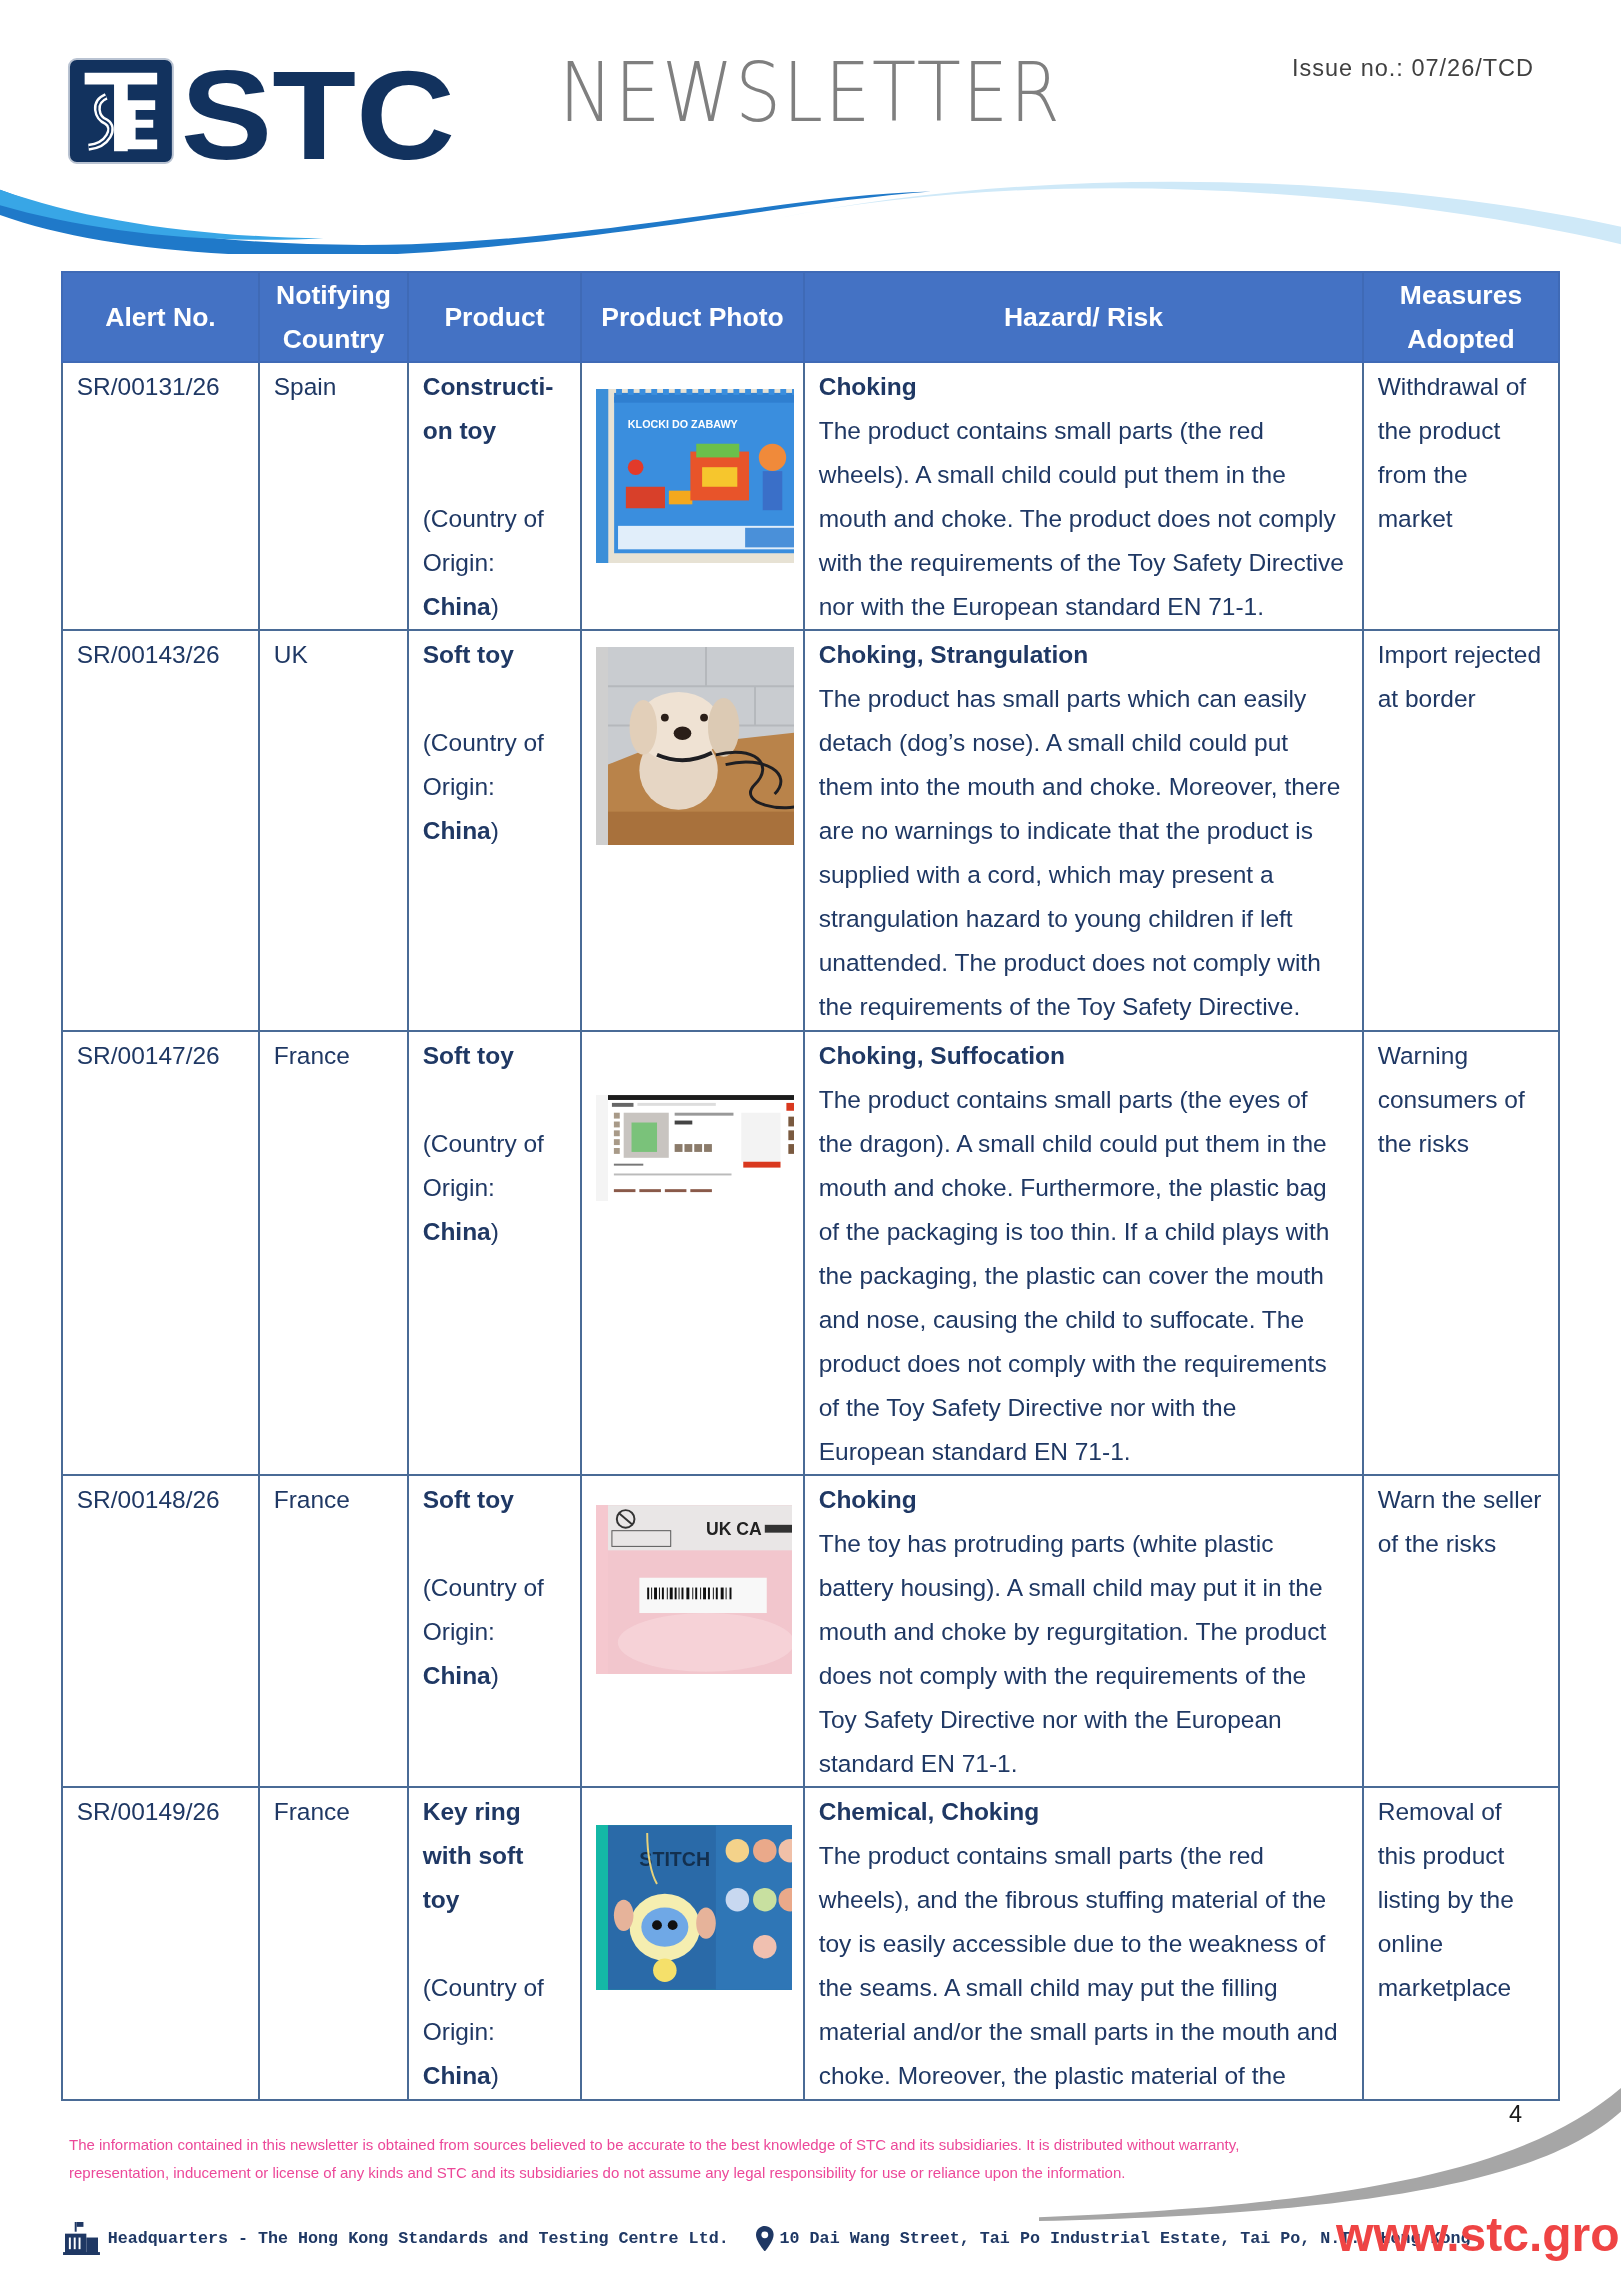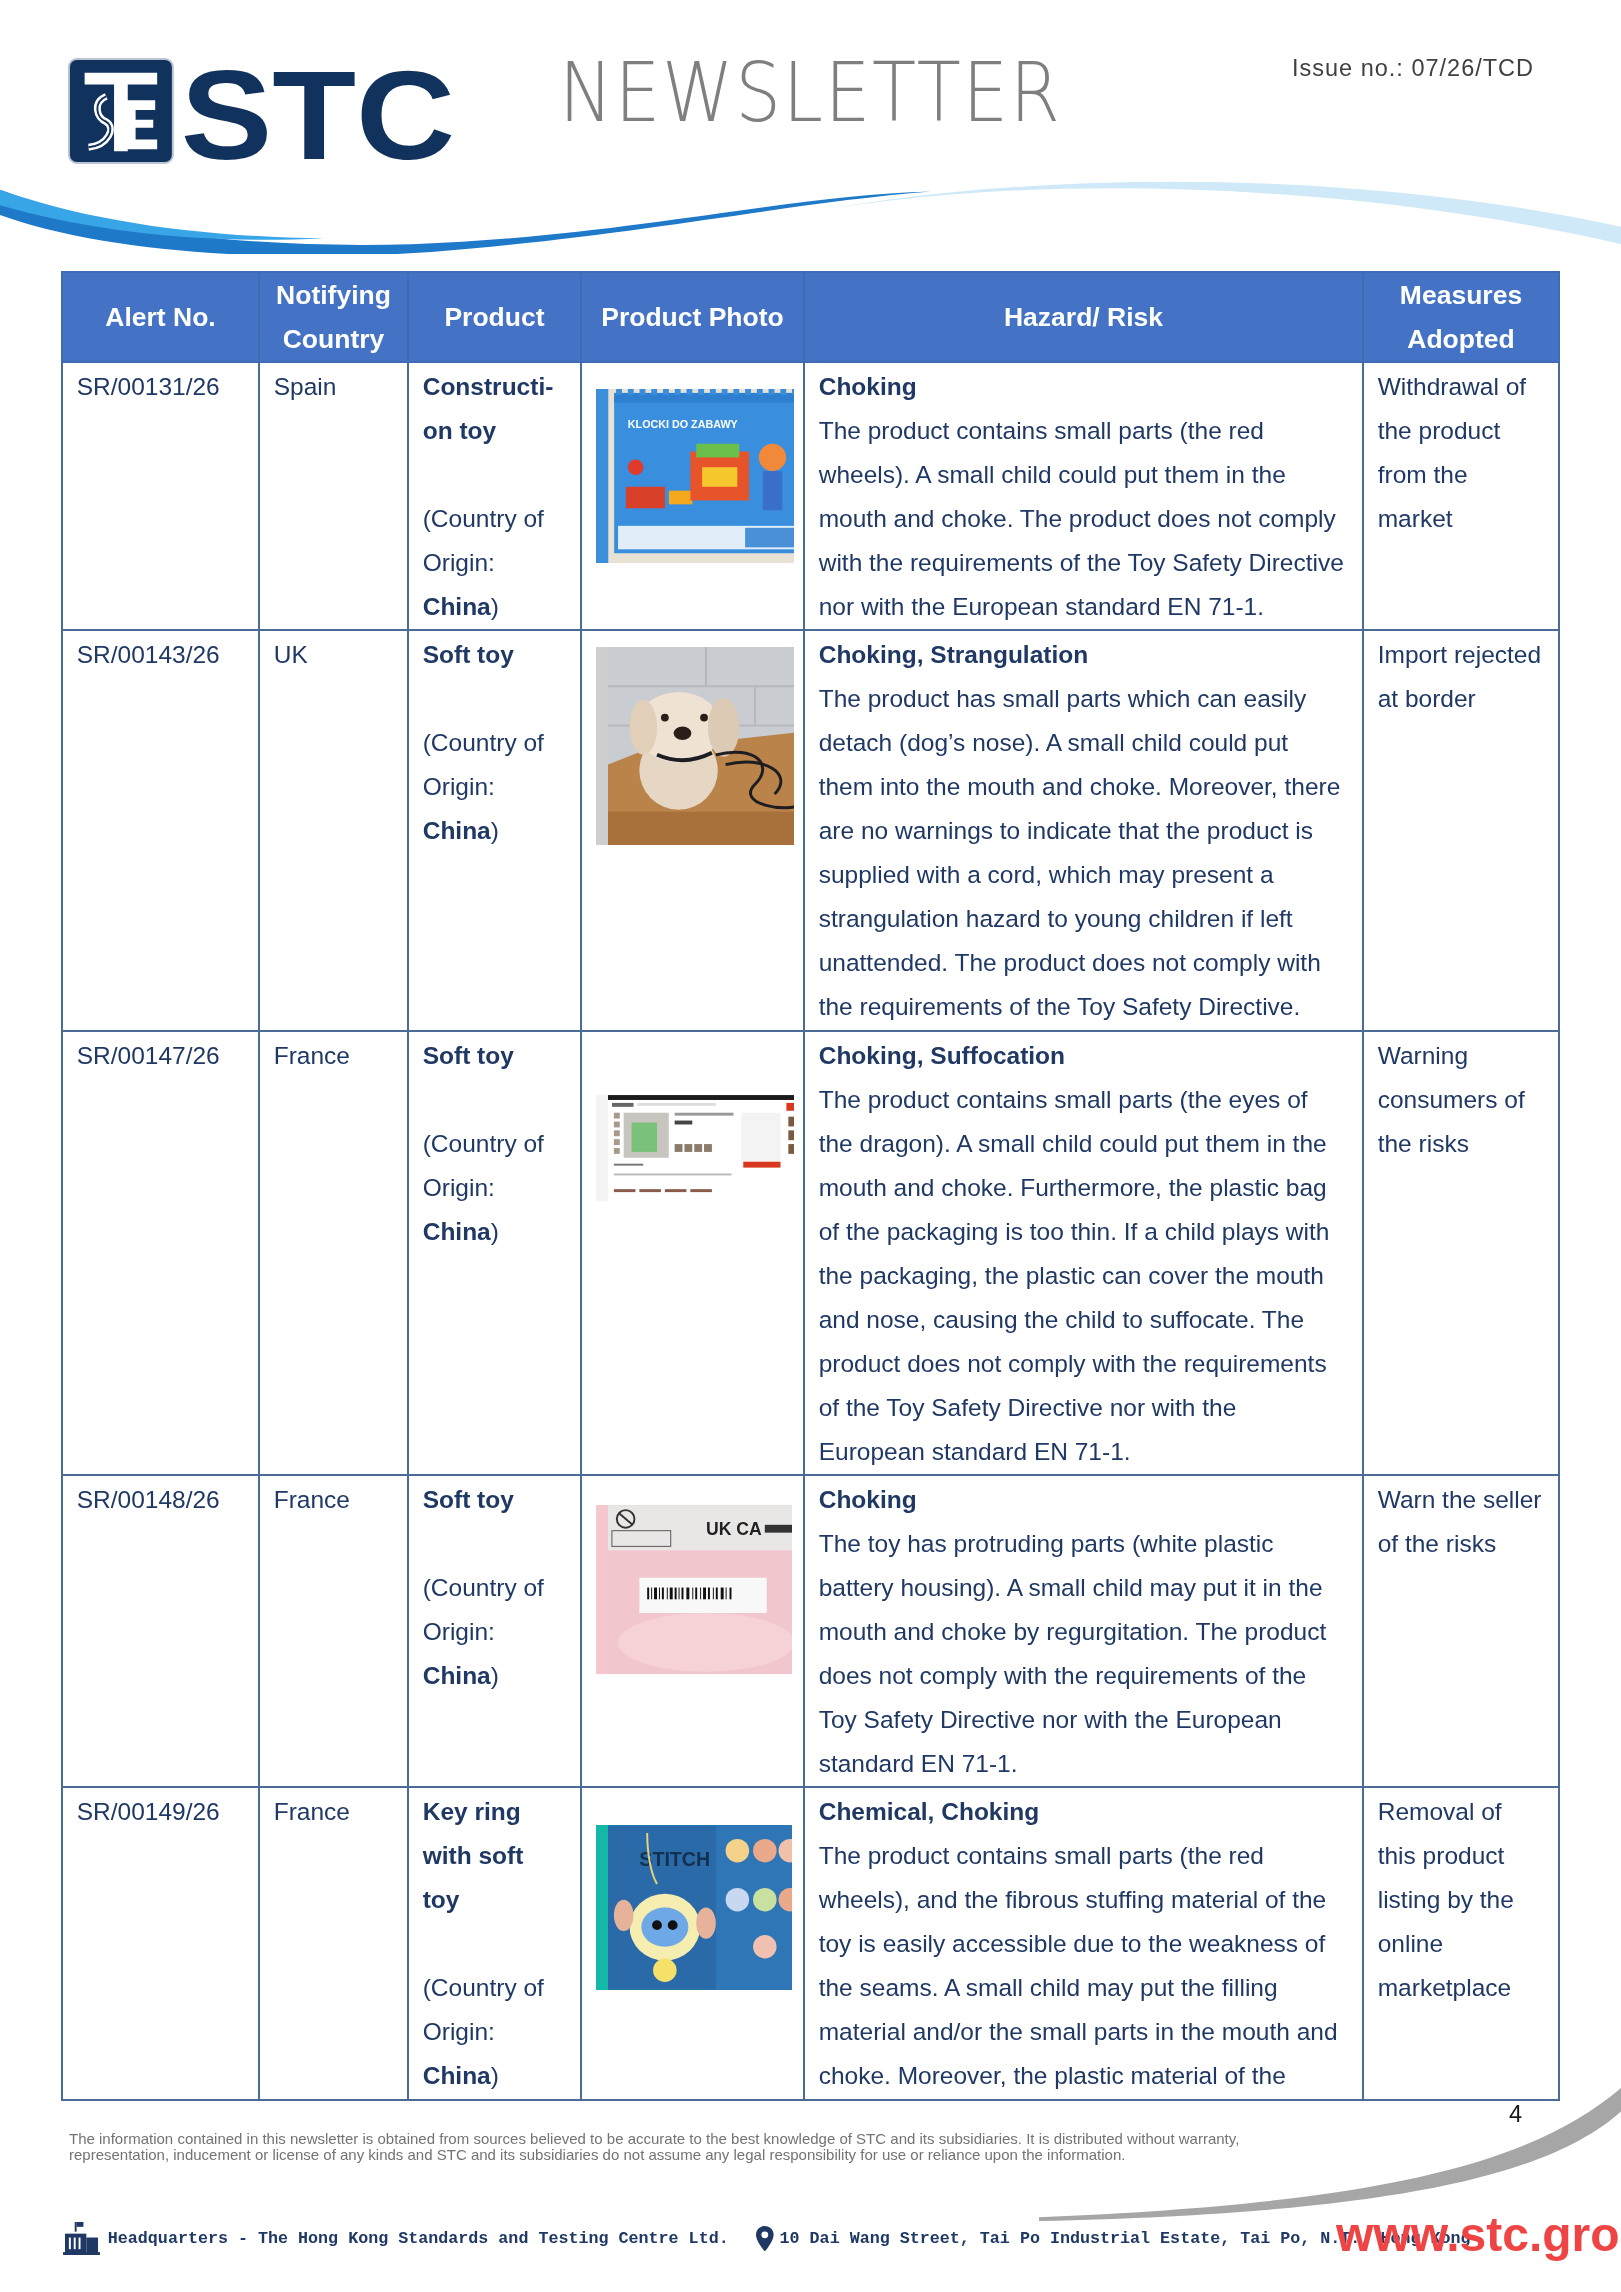--- a/index.html
+++ b/index.html
@@ -20,21 +20,21 @@
     .gap { display: block; height: 44px; }
 
     .photo { display: block; margin: 0 auto; position: relative; overflow: hidden; padding-left: 12px; }
     .photo-1 { width: 198px; height: 174px; margin-top: 23.5px; background: #3b8fd8; }
     .photo-2 { width: 198px; height: 198px; margin-top: 13.7px; background: #cfcfcf; }
     .photo-3 { width: 198px; height: 106px; margin-top: 61px; background: #f4f4f4; }
     .photo-4 { width: 196px; height: 169px; margin-top: 27.4px; background: #f5c8cf; }
     .photo-5 { width: 196px; height: 165px; margin-top: 35px; background: #14b8a6; }
 
     .page-number { position: absolute; left: 1509px; top: 2101px; font-size: 23.5px; color: #1a1a1a; }
-    .disclaimer { position: absolute; left: 69px; top: 2131px; width: 1225px; font-size: 15px; line-height: 16px; color: #737373; }
+    .disclaimer { position: absolute; left: 69px; top: 2131px; width: 1225px; font-size: 15px; line-height: 28px; color: #ec4899; }
     .swoosh { position: absolute; left: 1039px; top: 2088px; width: 582px; height: 137px; }
     .footer { position: absolute; left: 63px; top: 2219px; height: 39px; display: flex; align-items: center; font-size: 16.7px; font-weight: bold; color: #1f3864; }
     .footer .item { display: flex; align-items: center; font-family: Liberation Mono, monospace; }
     .footer .addr { margin-left: 27.4px; }
     .website { position: absolute; left: 1336px; top: 2207px; font-size: 48px; font-weight: bold; color: #ef4444; }
   </style>
 </head>
 <body>
 
 <div class="logo">

